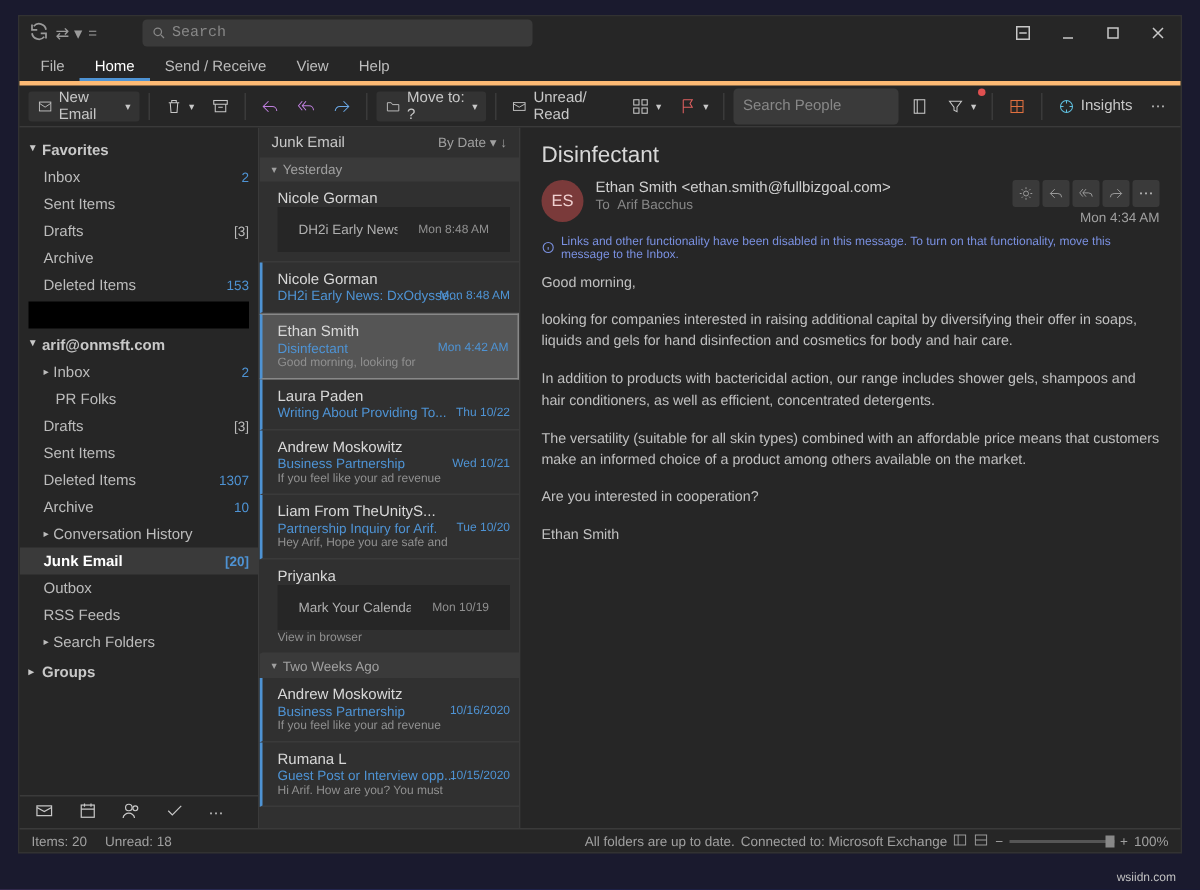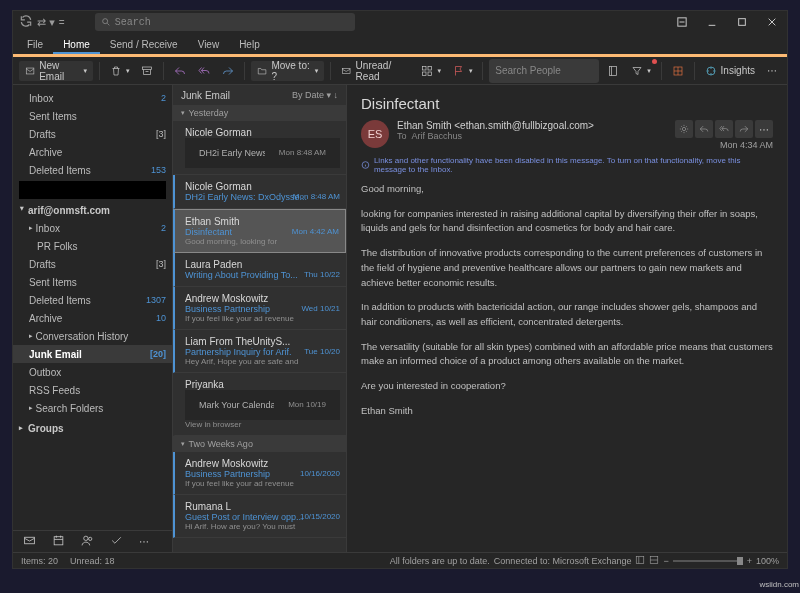--- a/index.html
+++ b/index.html
@@ -79,21 +79,21 @@
   .read .info { display:flex; align-items:center; gap:4px; margin:2px 0 8px 0; font-size:8px; color:#7a90e0; }
   .read .body { font-size:9.5px; color:#c0c0c0; line-height:1.55; }
   .read .body p { margin-bottom:10px; }
   
   .status { height:16px; background:#262626; border-top:1px solid #3a3a3a; display:flex; align-items:center; font-size:9px; color:#a0a0a0; padding:0 8px; gap:12px; }
   .status .right { margin-left:auto; display:flex; align-items:center; gap:4px;justify-content:space-between; }
   .status .slider { width:70px; height:2px; background:#555; position:relative; }
   .status .slider::after { content:""; position:absolute; right:0; top:-3px; width:6px; height:8px; background:#888; }
   .status svg { width:10px; height:10px; stroke:#a0a0a0; stroke-width:1.5; fill:none; }
   
-  .wmk { position:absolute; right:1px; bottom:4px; font-size:8px; color:#c0c0c0; }
+  .wmk { position:absolute; right:16px; bottom:4px; font-size:8px; color:#c0c0c0; }
   input::placeholder { color:#888; }
 </style>
 </head>
 <body>
 
 <div class="window">
 
   <div class="titlebar">
     <div class="tb-left">
       <span><svg class="tb-icon" viewBox="0 0 24 24">
@@ -244,20 +244,24 @@
         </svg>
       <span>Insights</span>
     </div>
     <div class="iconbtn" style="margin-left:auto">⋯</div>
   </div>
 
   <div class="main">
 
     <div class="nav">
       <div class="nav-tree">
+        <div class="hdr">
+            <span class="chev">▸</span>
+            <span>Favorites</span>
+          </div>
         <div class="item">
             <span>Inbox</span>
             <span class="count blue">2</span>
           </div>
         <div class="item">
             <span>Sent Items</span>
           </div>
         <div class="item">
             <span>Drafts</span>
             <span class="count">[3]</span>
@@ -442,21 +446,20 @@
       <div class="info">
         <svg viewBox="0 0 24 24" width="10" height="10" style="stroke:#7a90e0;fill:none;stroke-width:2">
             <circle cx="12" cy="12" r="9"></circle>
             <path d="M12 8v0M12 11v5"></path>
           </svg>
         <span>Links and other functionality have been disabled in this message. To turn on that functionality, move this message to the Inbox.</span>
       </div>
       <div class="body" id="reading-body">
           <p>Good morning,</p>
           <p>looking for companies interested in raising additional capital by diversifying their offer in soaps, liquids and gels for hand disinfection and cosmetics for body and hair care.</p>
-          <p>The distribution of innovative products corresponding to the current preferences of customers in the field of hygiene and preventive healthcare allows our partners to gain new markets and achieve better economic results.</p>
           <p>In addition to products with bactericidal action, our range includes shower gels, shampoos and hair conditioners, as well as efficient, concentrated detergents.</p>
           <p>The versatility (suitable for all skin types) combined with an affordable price means that customers make an informed choice of a product among others available on the market.</p>
           <p>Are you interested in cooperation?</p>
           <p>Ethan Smith</p>
         </div>
     </div>
   </div>
 
   <div class="status">
     <span>Items: 20</span>

